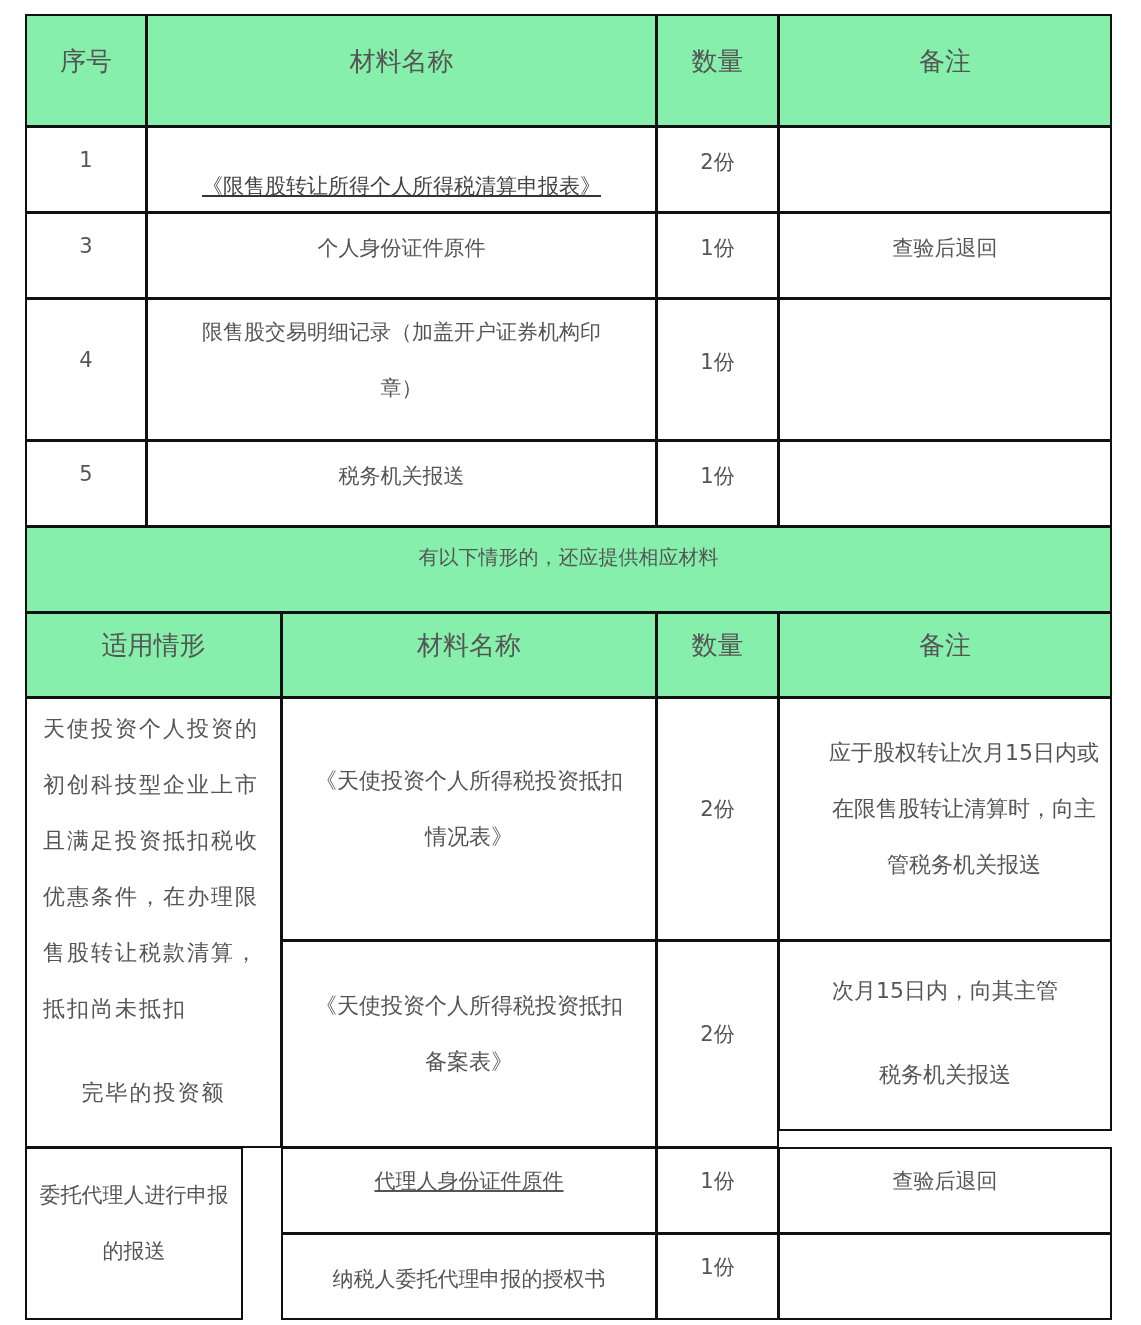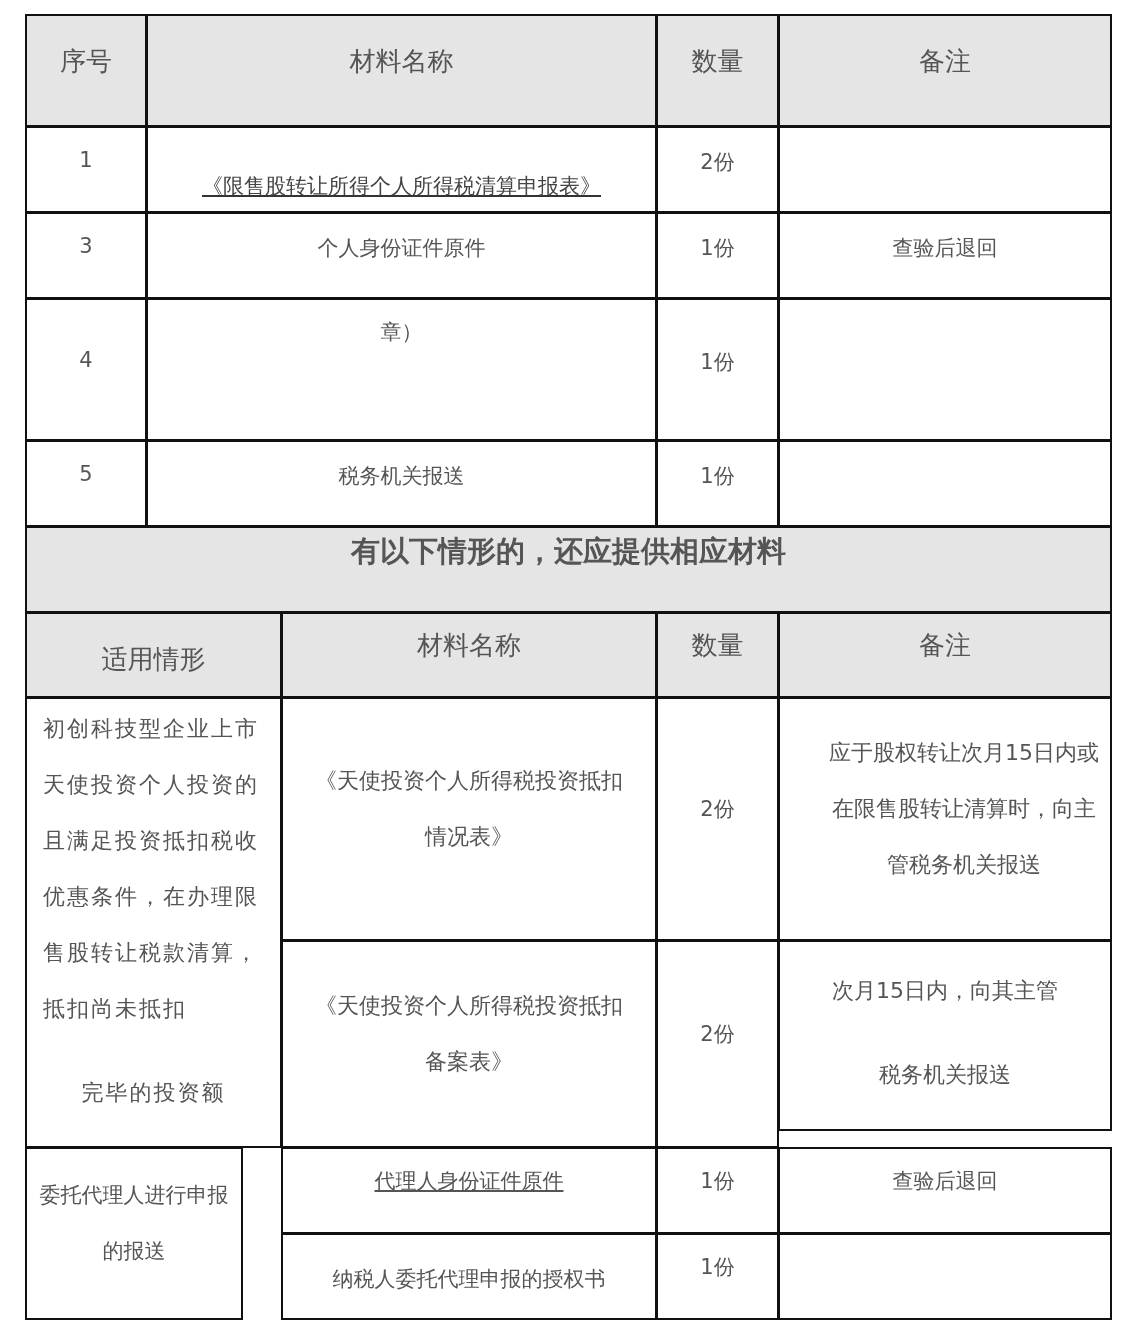--- a/index.html
+++ b/index.html
@@ -1,20 +1,20 @@
 <!DOCTYPE html>
 <html><head>
 <meta charset="utf-8">
 <style>
   html, body { margin: 0; padding: 0; background: #ffffff; }
   body { width: 1141px; height: 1325px; position: relative; overflow: hidden;
          font-family: "DejaVu Sans", "Liberation Sans", sans-serif; color: #555555; }
   .cell { position: absolute; box-sizing: border-box; border: 2px solid #111111;
           margin-left: -1px; margin-top: -1px; }
-  .hdr { background: #e5e5e5; }
+  .hdr { background: #86efac; }
   .txt { position: absolute; left: 0; right: 0; text-align: center; }
   .h-txt { font-size: 26px; color: #555555; top: 28px; }
   .b-txt { font-size: 21px; color: #555555; }
   .multi { line-height: 56px; }
   .u { text-decoration: underline; text-decoration-color: #333; color: #444; }
   .left { text-align: left; padding-left: 16px; padding-right: 12px; }
 </style>
 </head>
 <body>
 
@@ -59,20 +59,21 @@
   </div>
   <div class="cell" style="left:779px;top:213px;width:334px;height:87px;">
     <div class="txt b-txt" style="top:20px;">查验后退回</div>
   </div>
 
   <div class="cell" style="left:26px;top:299px;width:122px;height:143px;">
     <div class="txt b-txt" style="top:48px;">4</div>
   </div>
   <div class="cell" style="left:147px;top:299px;width:511px;height:143px;">
     <div class="txt b-txt multi" style="top:4px;">
+      <div>限售股交易明细记录（加盖开户证券机构印</div>
       <div>章）</div>
     </div>
   </div>
   <div class="cell" style="left:657px;top:299px;width:123px;height:143px;">
     <div class="txt b-txt" style="top:48px;">1份</div>
   </div>
   <div class="cell" style="left:779px;top:299px;width:334px;height:143px;">
     <div class="txt b-txt" style="top:48px;"></div>
   </div>
 
@@ -83,40 +84,40 @@
     <div class="txt b-txt" style="top:20px;">税务机关报送</div>
   </div>
   <div class="cell" style="left:657px;top:441px;width:123px;height:87px;">
     <div class="txt b-txt" style="top:20px;">1份</div>
   </div>
   <div class="cell" style="left:779px;top:441px;width:334px;height:87px;">
     <div class="txt b-txt" style="top:20px;"></div>
   </div>
 
   <div class="cell hdr" style="left:26px;top:527px;width:1087px;height:87px;">
-    <div class="txt" style="top:4px;font-size:29px;color:#555;font-weight:bold;">有以下情形的，还应提供相应材料</div>
+    <div class="txt" style="top:16px;font-size:20px;color:#555;">有以下情形的，还应提供相应材料</div>
   </div>
 
   <div class="cell hdr" style="left:26px;top:613px;width:257px;height:86px;">
-    <div class="txt h-txt" style="top:28px;">适用情形</div>
+    <div class="txt h-txt" style="top:14px;">适用情形</div>
   </div>
   <div class="cell hdr" style="left:282px;top:613px;width:376px;height:86px;">
     <div class="txt h-txt" style="top:14px;">材料名称</div>
   </div>
   <div class="cell hdr" style="left:657px;top:613px;width:123px;height:86px;">
     <div class="txt h-txt" style="top:14px;">数量</div>
   </div>
   <div class="cell hdr" style="left:779px;top:613px;width:334px;height:86px;">
     <div class="txt h-txt" style="top:14px;">备注</div>
   </div>
 
   <div class="cell" style="left:26px;top:698px;width:257px;height:451px;">
     <div class="txt b-txt multi" style="top:2px;font-size:22px;letter-spacing:2px;">
+      <div class="left">天使投资个人投资的</div>
       <div class="left">初创科技型企业上市</div>
-      <div class="left">天使投资个人投资的</div>
       <div class="left">且满足投资抵扣税收</div>
       <div class="left">优惠条件，在办理限</div>
       <div class="left">售股转让税款清算，</div>
       <div class="left">抵扣尚未抵扣</div>
       <div style="margin-top:28px;">完毕的投资额</div>
     </div>
   </div>
 
   <div class="cell" style="left:282px;top:698px;width:376px;height:244px;">
     <div class="txt b-txt multi" style="top:54px;font-size:22px;">

